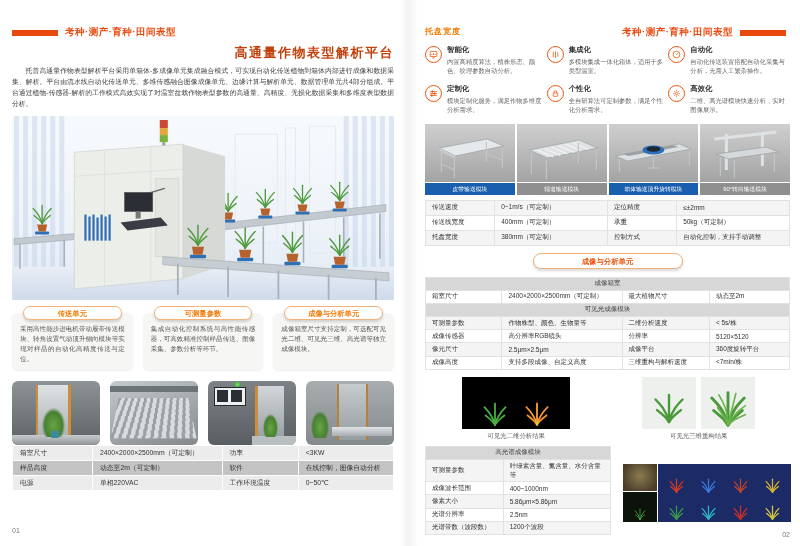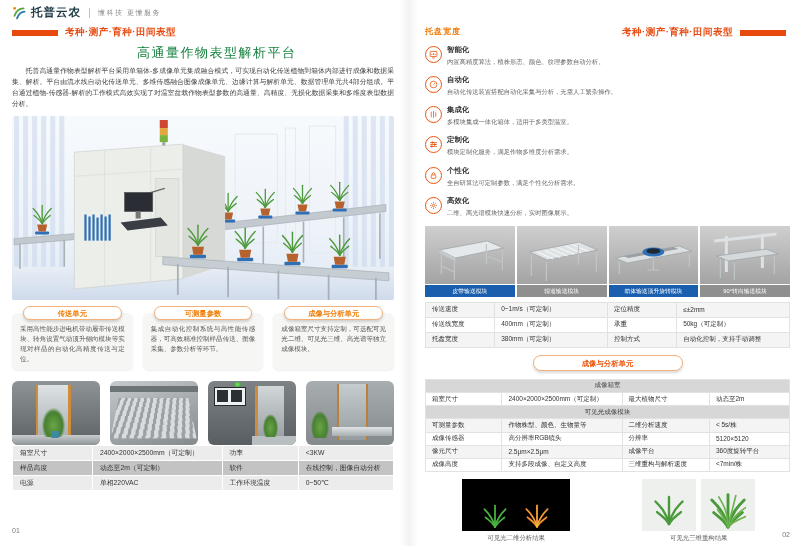--- a/index.html
+++ b/index.html
@@ -16,21 +16,21 @@
   .banner-left{position:absolute;left:12px;top:0;display:flex;align-items:center;gap:7px}
   .banner-right{position:absolute;right:2px;top:0;display:flex;align-items:center;gap:7px}
   .banner-bar{width:46px;height:6px;background:#e8490e}
   .banner-text{font-size:9.5px;font-weight:bold;color:#e8490e;letter-spacing:.5px;white-space:nowrap}
   
   .page-left{position:absolute;left:12px;top:42px;width:382px;height:492px}
   .page-right{position:absolute;left:425px;top:26px;width:365px;height:512px}
   .page-num{position:absolute;bottom:0;font-size:7px;color:#777}
   .pn-left{left:0}.pn-right{right:0}
   
-  .page-title{margin:2px 0 4px;text-align:left;padding-left:125px;font-size:13px;font-weight:normal;color:#15803d;letter-spacing:1.5px}
+  .page-title{margin:2px 0 4px;text-align:right;padding-left:125px;font-size:13px;font-weight:bold;color:#c2410c;letter-spacing:1.5px}
   .intro{font-size:6.8px;color:#3f3f3f;line-height:1.6;text-align:justify;text-indent:2em;margin:3px 0 6px}
   .hero{height:184px;overflow:hidden;border-radius:2px}
   .unit-cards{display:flex;gap:10px;margin-top:13px}
   .unit-card{position:relative;flex:1;background:#f6f6f5;border-radius:6px;padding:11px 8px 6px;box-shadow:0 1px 2px rgba(0,0,0,.07);min-height:52px}
   .unit-pill{position:absolute;top:-7px;left:9%;width:82%;background:#fff;border:1px solid #f3b27c;border-radius:9px;box-shadow:0 2px 3px rgba(0,0,0,.16);text-align:center;font-size:7.3px;font-weight:bold;color:#f07d0a;line-height:13px;height:14px}
   .unit-desc{font-size:6.5px;color:#555;line-height:1.55;text-align:justify}
   .photo-row{display:flex;gap:10px;margin-top:11px}
   .photo{flex:1;height:64px;border-radius:6px;position:relative;overflow:hidden}
   .photo i{position:absolute;display:block}
   .p1{background:linear-gradient(180deg,#8e9396,#707578 60%,#5c6164)}
@@ -59,21 +59,21 @@
   .p4 .belt{left:30%;right:2%;bottom:14%;height:14%;background:linear-gradient(180deg,#e0e4e6,#a9aeb1)}
   .p4 .plantblob{left:6%;bottom:10%;width:20%;height:42%;background:radial-gradient(ellipse at 50% 60%,#69a546,#478030 55%,rgba(0,0,0,0) 72%)}
   .tech-title{font-size:8px;color:#f07d0a;font-weight:bold;margin:11px 0 4px;letter-spacing:1px}
   table{border-collapse:collapse;width:100%}
   .spec-table{font-size:6.8px;color:#333}
   .spec-table td{height:15px;padding:0 7px;border:1px solid #fff}
   .spec-table tr:nth-child(odd) td{background:#ececec}
   .spec-table tr:nth-child(2) td{background:#c3c3c3}
   
   .features-title{font-size:8px;color:#f07d0a;font-weight:bold;margin:0 0 8px;letter-spacing:1px}
-  .features-grid{display:grid;grid-template-columns:1fr;gap:9px 0;margin-bottom:9px}
+  .features-grid{display:grid;grid-template-columns:1fr 1fr 1fr;gap:9px 0;margin-bottom:9px}
   .feature{display:flex;gap:5px;align-items:flex-start}
   .f-icon{width:17px;height:17px;border:1.3px solid #ea560e;border-radius:50%;flex:none;display:flex;align-items:center;justify-content:center;color:#ea560e;margin-top:1px}
   .f-icon svg{width:9px;height:9px}
   .f-title{font-size:7.4px;font-weight:bold;color:#333;margin-bottom:2px}
   .f-desc{font-size:6.3px;color:#666;line-height:1.45}
   .section-pill{width:150px;margin:2px auto 8px;background:#fff;border:1px solid #f3b27c;border-radius:11px;box-shadow:0 2px 3px rgba(0,0,0,.15);text-align:center;font-size:7.4px;font-weight:bold;color:#ea560e;line-height:15px;height:16px}
   .module-row{display:flex;gap:2px;margin-bottom:5px}
   .module{flex:1;display:flex;flex-direction:column}
   .module-img{height:58px;background:linear-gradient(180deg,#cfcfcf,#a3a3a3)}
   .module-img svg{width:100%;height:100%}
@@ -110,30 +110,20 @@
       <path d="M10 21 C12 13 16 9 19 6"></path>
       <path d="M10 21 C7 16 4 15 2 13"></path>
       <path d="M10 21 C13 16 16 15 18 13"></path>
     </g>
   </symbol>
 </svg>
 
 <div class="sheet">
   <div class="gutter"></div>
 
-  <div class="logo-row">
-    <svg class="logo-mark" viewBox="0 0 18 18">
-      <path d="M3 13 C5 7 9 4 14 4" fill="none" stroke="#5aa63c" stroke-width="2.2" stroke-linecap="round"></path>
-      <path d="M6 16 C8 11 11 8 15 8" fill="none" stroke="#2a7ab0" stroke-width="2.2" stroke-linecap="round"></path>
-      <circle cx="3.2" cy="4" r="1.6" fill="#f08300"></circle>
-    </svg>
-    <span class="logo-text">托普云农</span>
-    <span class="logo-sep"></span>
-    <span class="logo-tagline">懂科技 更懂服务</span>
-  </div>
   <div class="banner-row">
     <div class="banner-left">
       <span class="banner-bar"></span>
       <span class="banner-text">考种·测产·育种·田间表型</span>
     </div>
     <div class="banner-right">
       <span class="banner-text">考种·测产·育种·田间表型</span>
       <span class="banner-bar"></span>
     </div>
   </div>
@@ -361,38 +351,38 @@
             </svg>
           </span>
         <div>
             <div class="f-title">智能化</div>
             <div class="f-desc">内置高精度算法，植株形态、颜色、纹理参数自动分析。</div>
           </div>
       </div>
       <div class="feature">
         <span class="f-icon">
             <svg viewBox="0 0 16 16" fill="none" stroke="currentColor" stroke-width="1.4">
+              <path d="M4 3 V13 M8 2 V14 M12 4 V12"></path>
+            </svg>
+          </span>
+        <div>
+            <div class="f-title">集成化</div>
+            <div class="f-desc">多模块集成一体化箱体，适用于多类型温室。</div>
+          </div>
+      </div>
+      <div class="feature">
+        <span class="f-icon">
+            <svg viewBox="0 0 16 16" fill="none" stroke="currentColor" stroke-width="1.4">
               <circle cx="8" cy="8" r="6"></circle>
               <path d="M8 8 L11 5.5"></path>
             </svg>
           </span>
         <div>
             <div class="f-title">自动化</div>
             <div class="f-desc">自动化传送装置搭配自动化采集与分析，无需人工繁杂操作。</div>
-          </div>
-      </div>
-      <div class="feature">
-        <span class="f-icon">
-            <svg viewBox="0 0 16 16" fill="none" stroke="currentColor" stroke-width="1.4">
-              <path d="M4 3 V13 M8 2 V14 M12 4 V12"></path>
-            </svg>
-          </span>
-        <div>
-            <div class="f-title">集成化</div>
-            <div class="f-desc">多模块集成一体化箱体，适用于多类型温室。</div>
           </div>
       </div>
       <div class="feature">
         <span class="f-icon">
             <svg viewBox="0 0 16 16" fill="none" stroke="currentColor" stroke-width="1.4">
               <path d="M2 4.5 h12 M2 8 h12 M2 11.5 h12"></path>
               <circle cx="6" cy="4.5" r="1.3" fill="currentColor"></circle>
               <circle cx="10" cy="8" r="1.3" fill="currentColor"></circle>
               <circle cx="5" cy="11.5" r="1.3" fill="currentColor"></circle>
             </svg>

